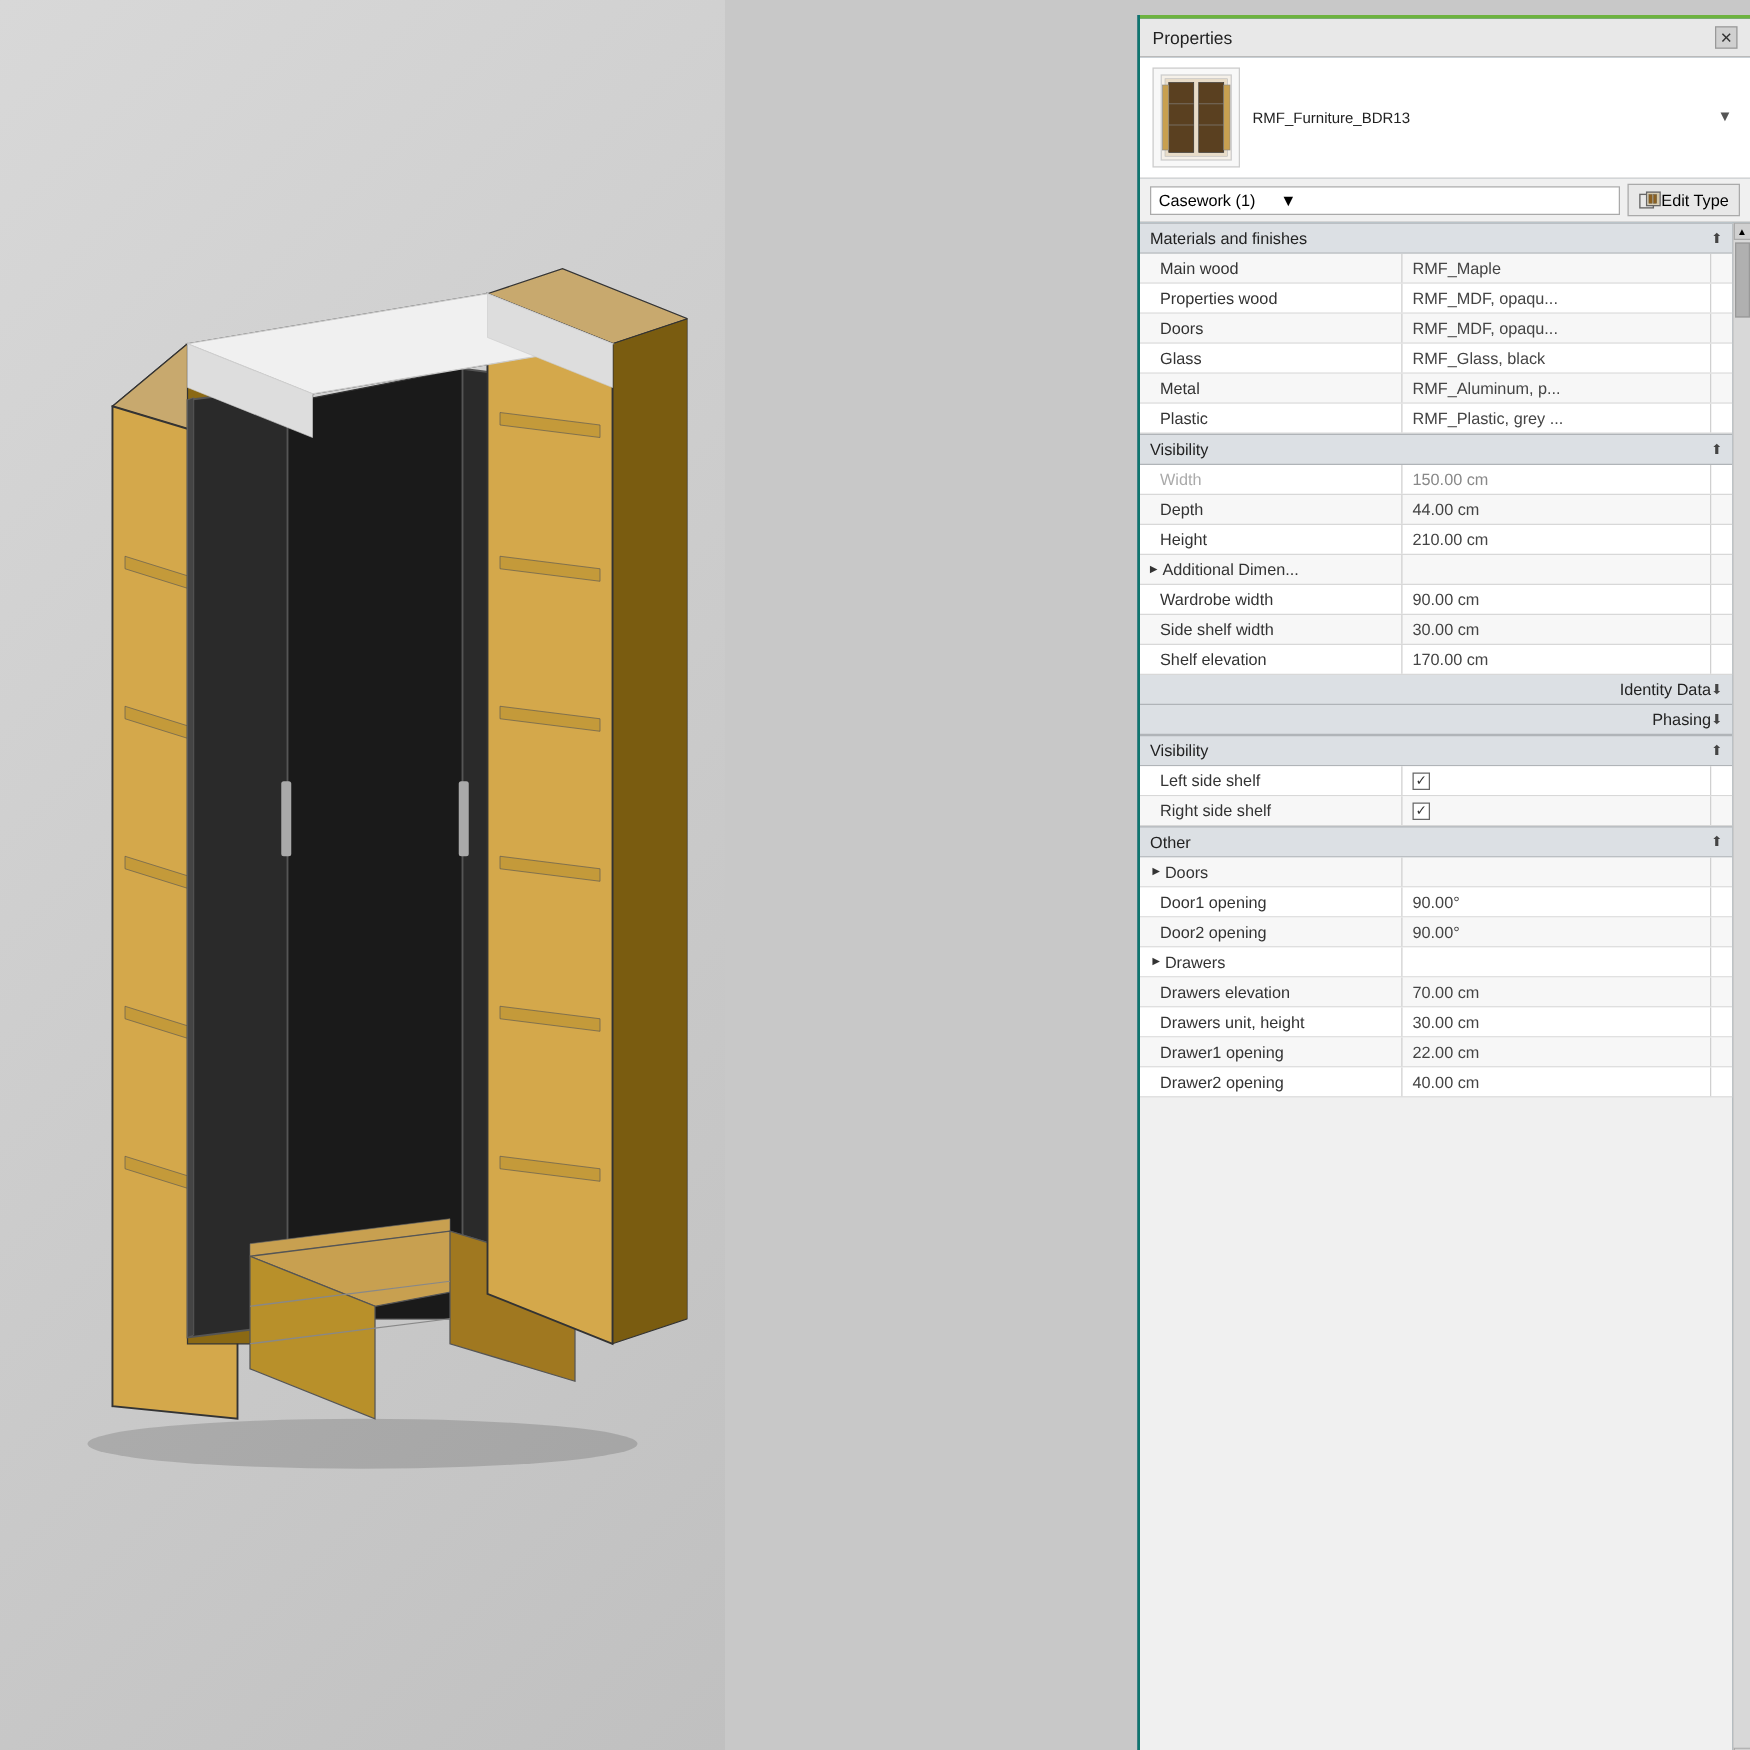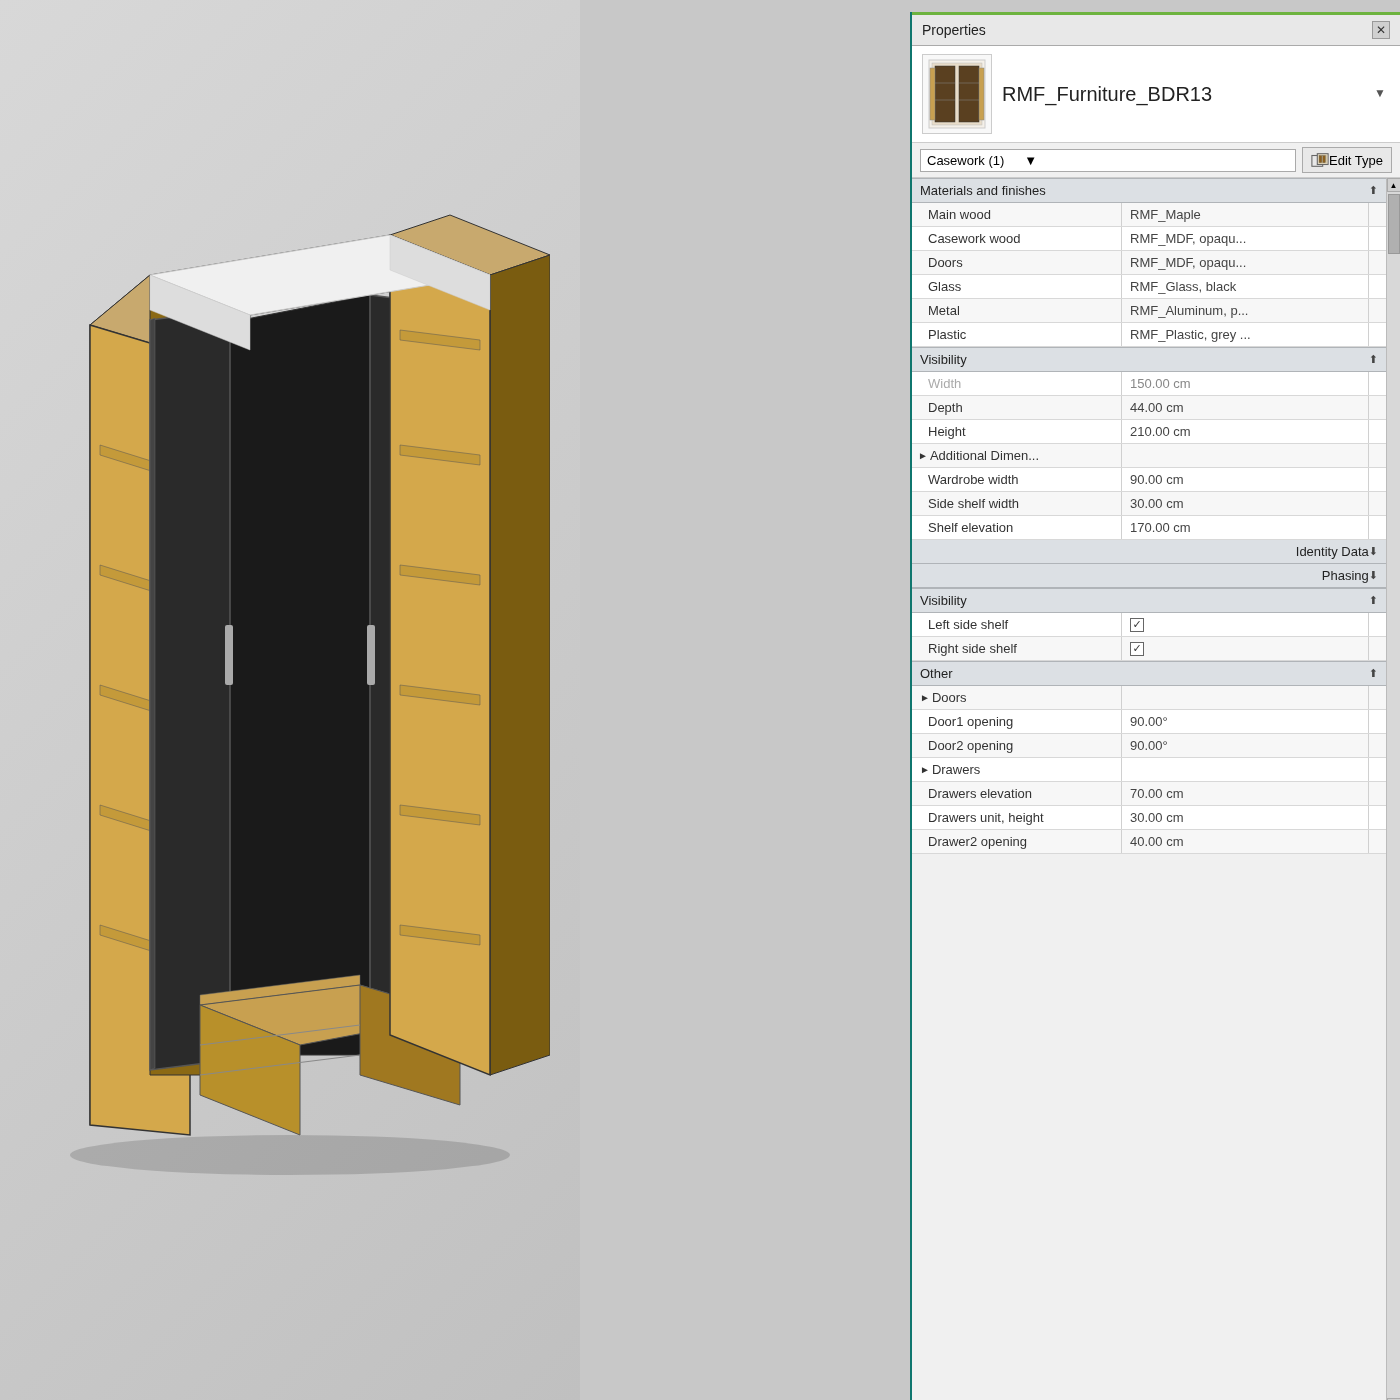--- a/index.html
+++ b/index.html
@@ -85,21 +85,21 @@
       width: 70px;
       height: 80px;
       border: 1px solid #ccc;
       background: #f8f8f8;
       display: flex;
       align-items: center;
       justify-content: center;
       flex-shrink: 0;
     }
     #family-name {
-      font-size: 20px;
+      font-size: 12px;
       color: #222;
       flex: 1;
     }
     #dropdown-arrow {
       width: 16px;
       height: 16px;
       color: #555;
       font-size: 12px;
     }
 
@@ -423,21 +423,21 @@
         <span class="section-collapse-icon">⬆</span>
       </div>
 
       <div class="prop-row">
         <div class="prop-label">Main wood</div>
         <div class="prop-value">RMF_Maple</div>
         <div class="prop-icon"></div>
       </div>
 
       <div class="prop-row">
-        <div class="prop-label">Casework wood</div>
+        <div class="prop-label">Properties wood</div>
         <div class="prop-value">RMF_MDF, opaqu...</div>
         <div class="prop-icon"></div>
       </div>
 
       <div class="prop-row">
         <div class="prop-label">Doors</div>
         <div class="prop-value">RMF_MDF, opaqu...</div>
         <div class="prop-icon"></div>
       </div>
 
@@ -571,20 +571,25 @@
         <div class="prop-value">70.00 cm</div>
         <div class="prop-icon"></div>
       </div>
 
       <div class="prop-row">
         <div class="prop-label">Drawers unit, height</div>
         <div class="prop-value">30.00 cm</div>
         <div class="prop-icon"></div>
       </div>
 
+      <div class="prop-row">
+        <div class="prop-label">Drawer1 opening</div>
+        <div class="prop-value">22.00 cm</div>
+        <div class="prop-icon"></div>
+      </div>
 
       <div class="prop-row">
         <div class="prop-label">Drawer2 opening</div>
         <div class="prop-value">40.00 cm</div>
         <div class="prop-icon"></div>
       </div>
 
     </div>
 
     <div id="scroll-bar">

